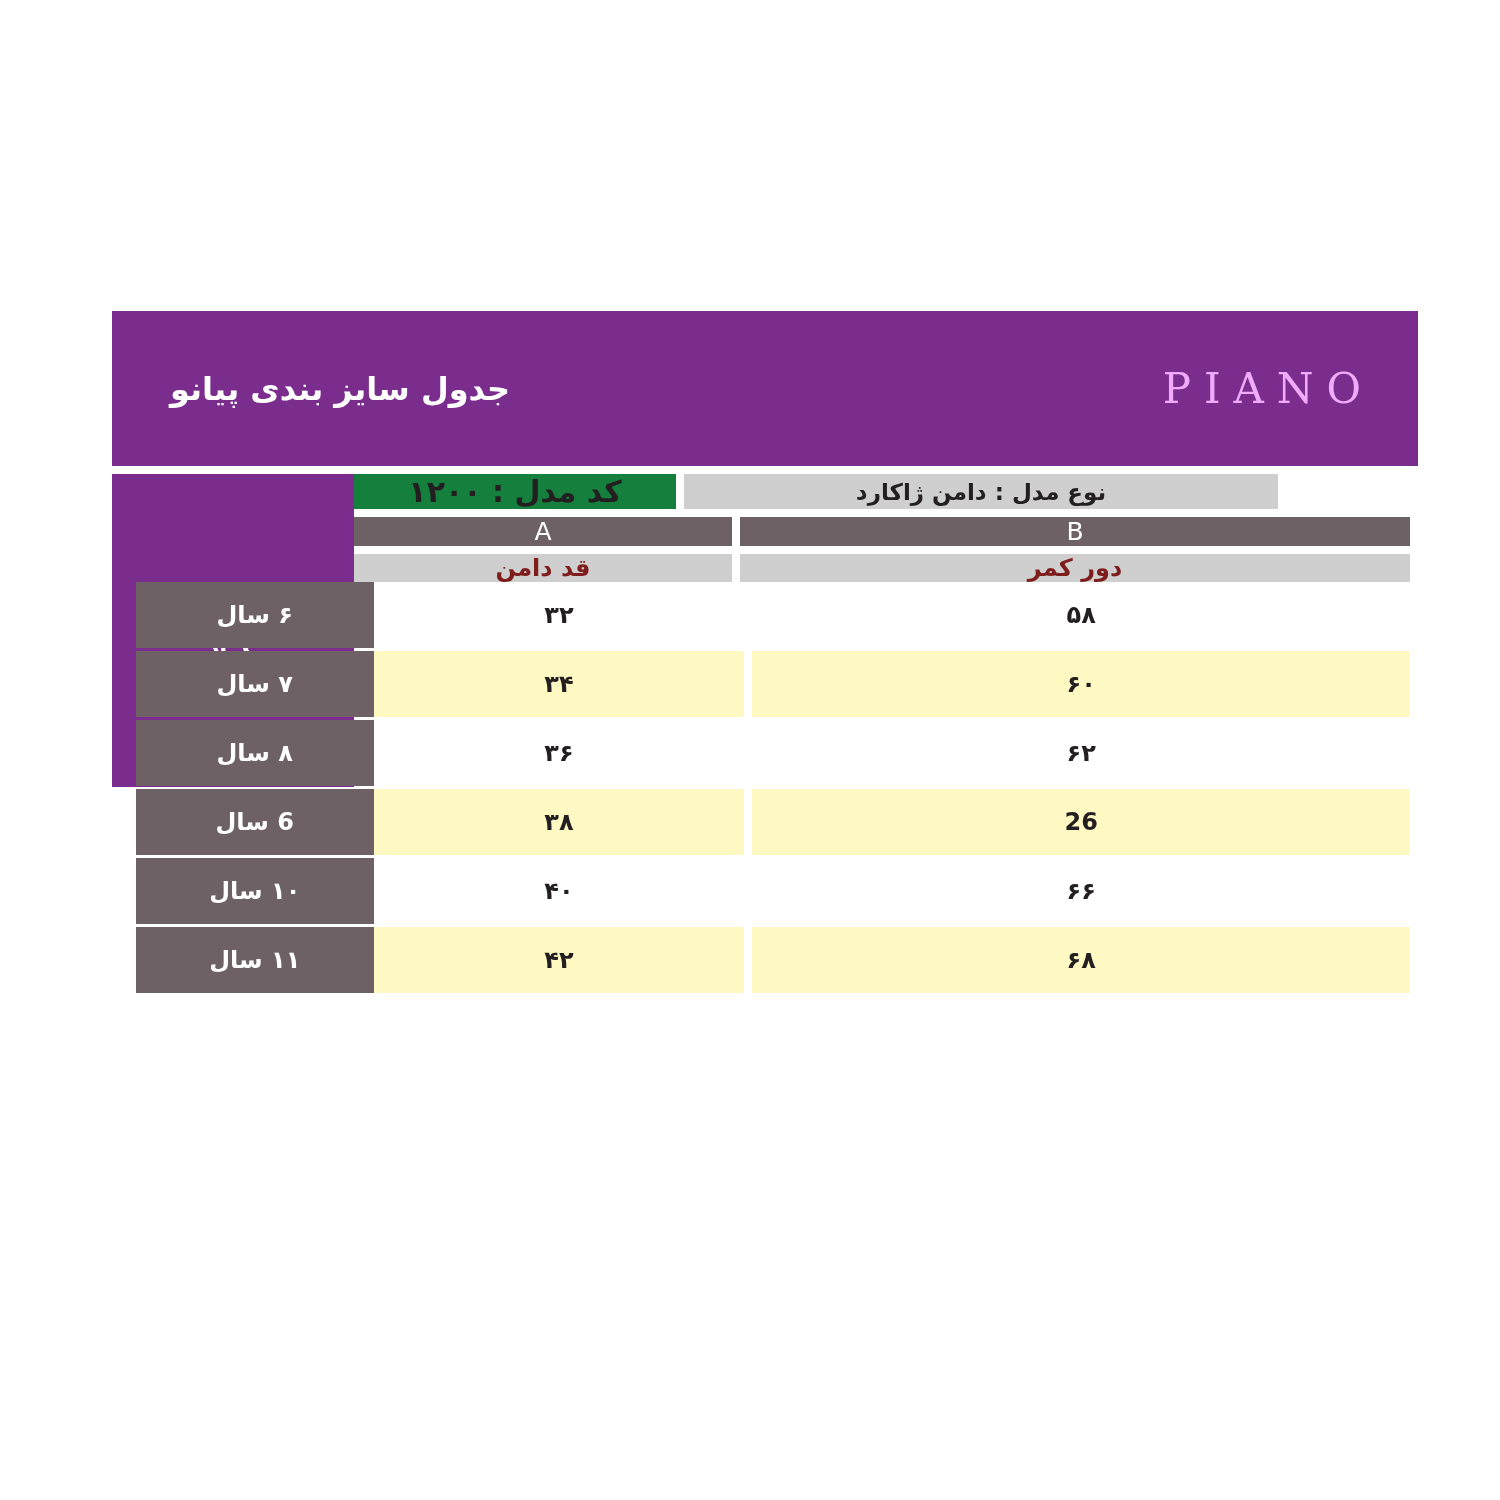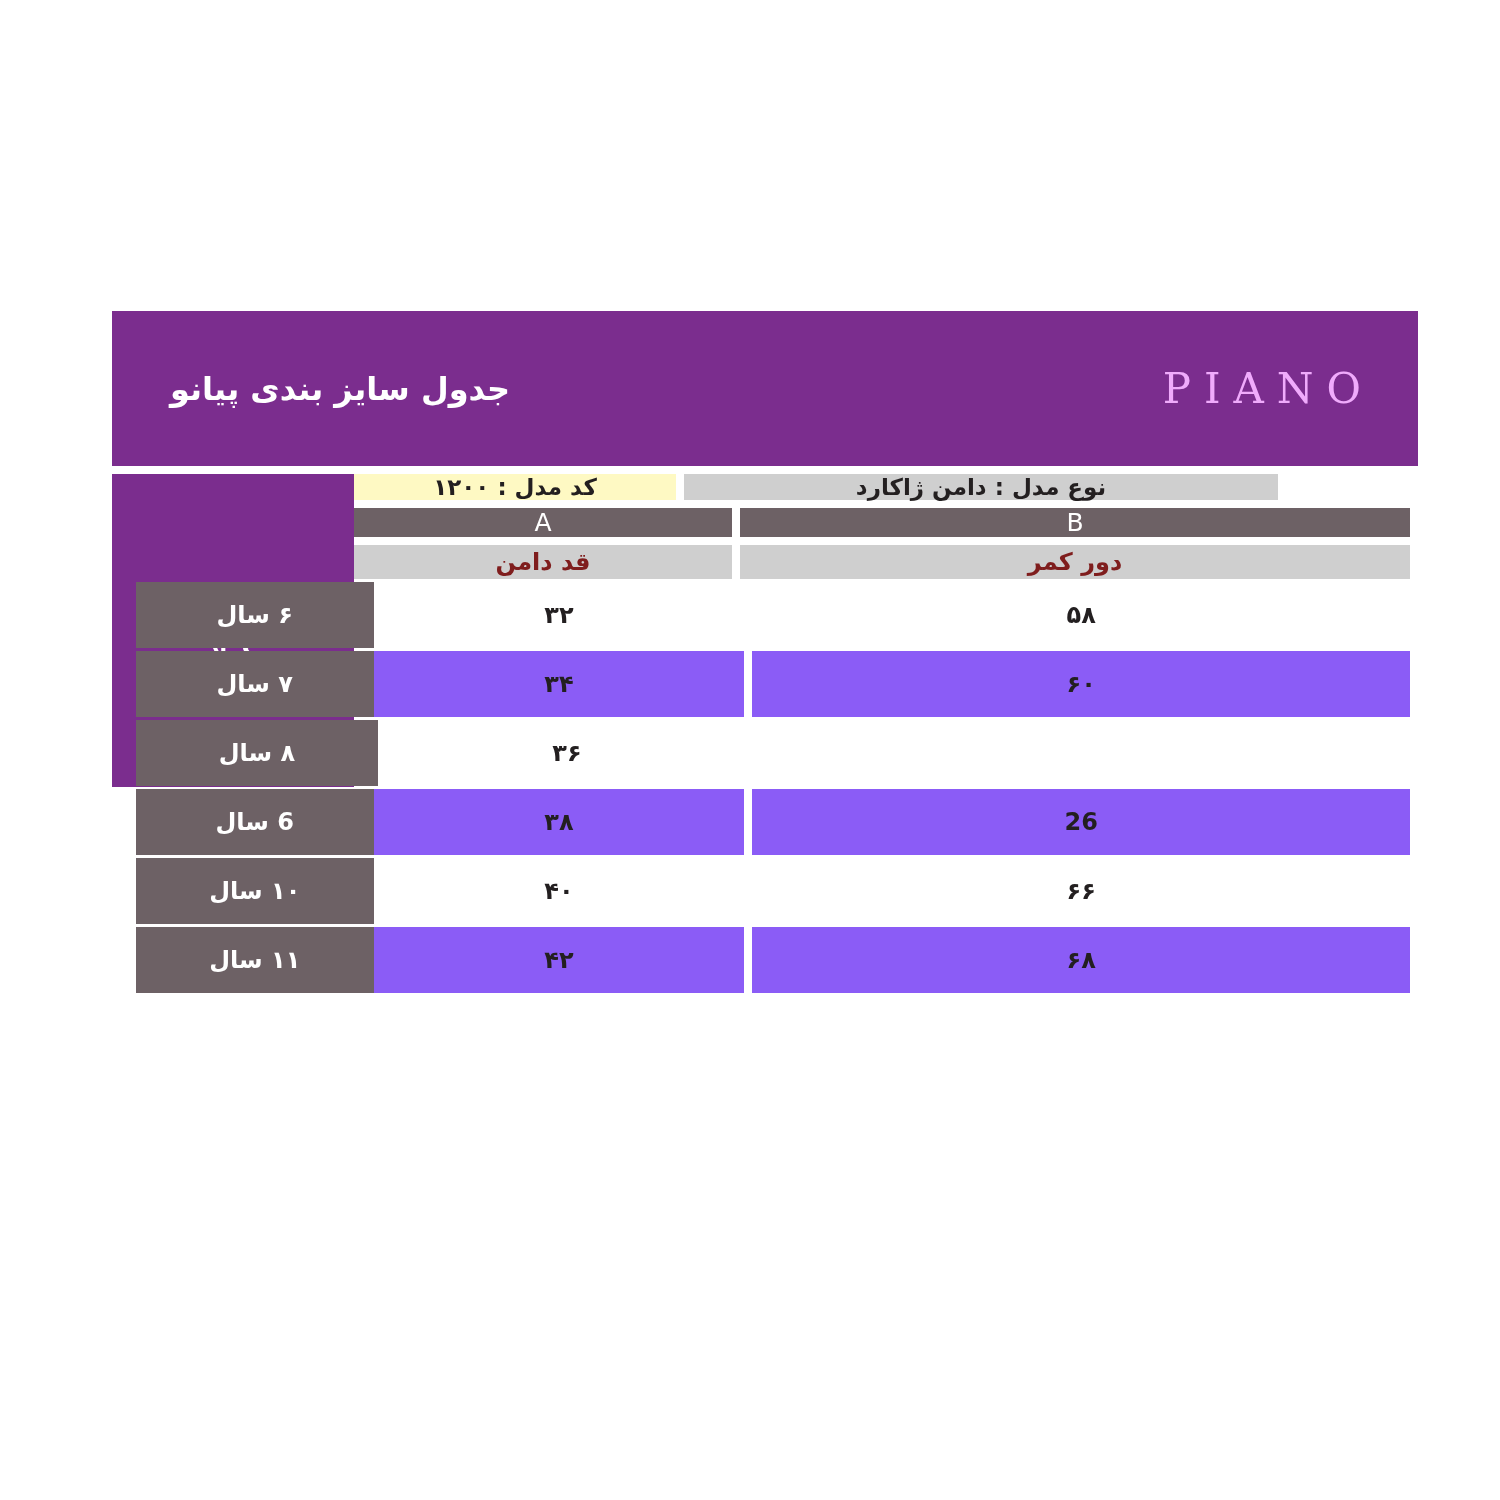--- a/index.html
+++ b/index.html
@@ -78,23 +78,23 @@
   }
 
   .inforow-inner {
     display: flex;
     flex-direction: row-reverse;
     height: 105px;
     gap: 8px;
   }
   .info-code {
     width: 322px;
-    background: #fef9c3;
+    background: #15803d;
     color: #231f20;
-    font-size: 23px;
+    font-size: 30px;
     font-weight: 700;
     display: flex;
     align-items: center;
     justify-content: center;
   }
   .info-model {
     width: 594px;
     background: #cfcfcf;
     color: #231f20;
     font-size: 23px;
@@ -164,21 +164,21 @@
     color: #231f20;
     font-size: 24px;
     font-weight: 700;
     display: flex;
     align-items: center;
     justify-content: center;
   }
   .datarow .val.a { width: 378px; margin-right: 8px; }
   .datarow .val.b { width: 670px; margin-right: 8px; }
   .datarow.light .val { background: #ffffff; text-align: right; }
-  .datarow.dark  .val { background: #8b5cf6; }
+  .datarow.dark  .val { background: #fef9c3; }
 </style>
 </head>
 <body>
 
 <div class="sheet">
 
   <div class="header">
     <div class="brand">PIANO</div>
     <div class="header-title">جدول سایز بندی پیانو</div>
   </div>
@@ -212,20 +212,21 @@
     <div class="val b">۵۸</div>
   </div>
   <div class="datarow dark">
     <div class="lbl">۷ سال</div>
     <div class="val a">۳۴</div>
     <div class="val b">۶۰</div>
   </div>
   <div class="datarow light">
     <div class="lbl">۸ سال</div>
     <div class="val a">۳۶</div>
+    <div class="val b">۶۲</div>
   </div>
   <div class="datarow dark">
     <div class="lbl">6 سال</div>
     <div class="val a">۳۸</div>
     <div class="val b">26</div>
   </div>
   <div class="datarow light">
     <div class="lbl">۱۰ سال</div>
     <div class="val a">۴۰</div>
     <div class="val b">۶۶</div>

